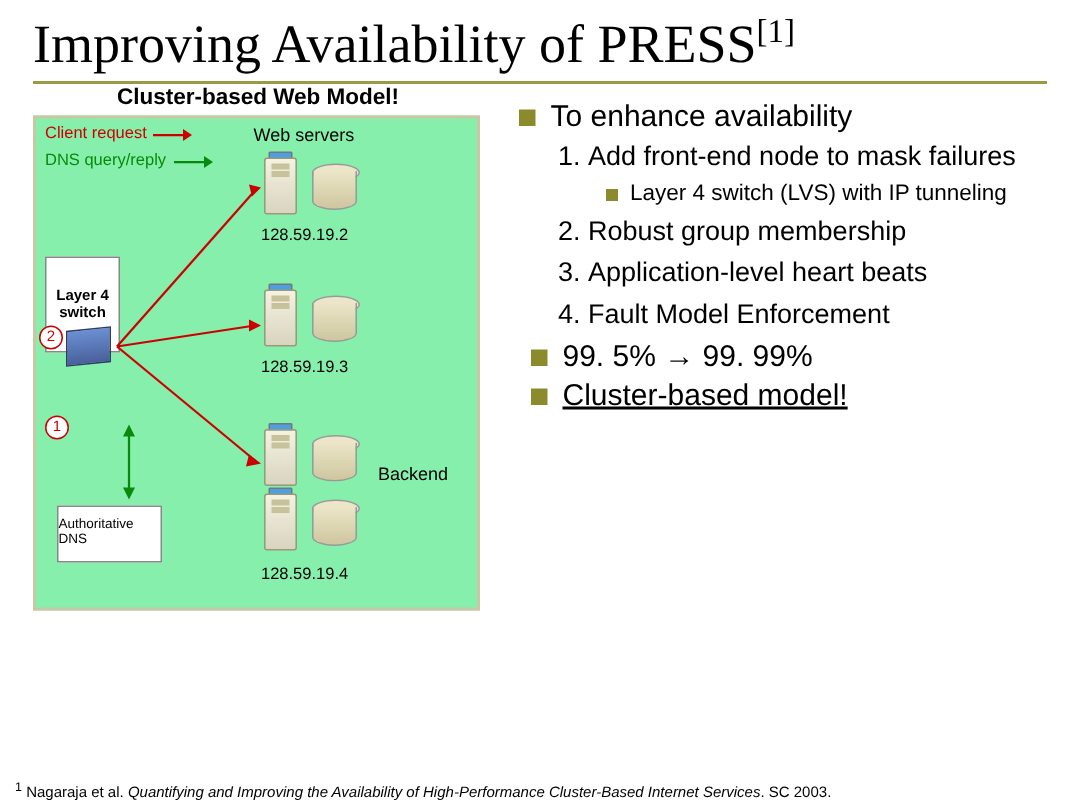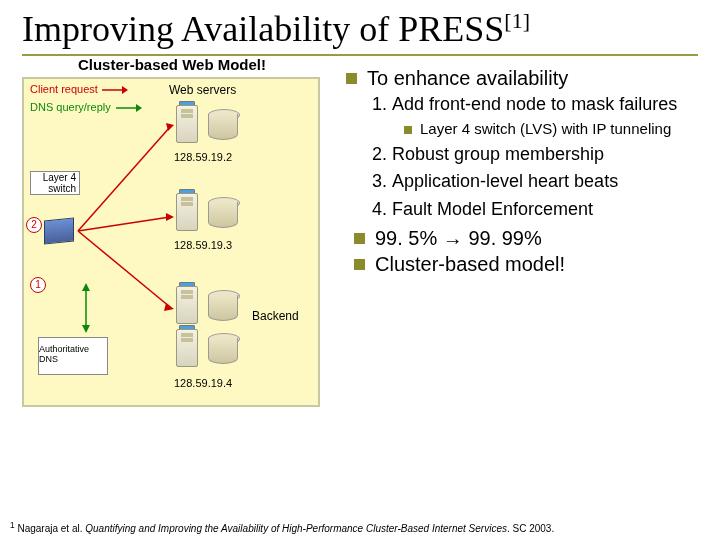--- a/index.html
+++ b/index.html
@@ -5,22 +5,22 @@
   * { box-sizing: border-box; margin: 0; padding: 0; }
   html, body { width: 720px; height: 540px; font-family: Arial, Helvetica, sans-serif; background: #fff; color: #000; }
   .slide { width: 720px; height: 540px; position: relative; padding: 8px 22px 0 22px; }
   .title-wrap { border-bottom: 2px solid #9a9a45; padding-bottom: 4px; }
   .title { font-family: "Times New Roman", Times, serif; font-size: 36px; font-weight: normal; }
   .title sup { font-size: 22px; vertical-align: super; }
   .columns { display: flex; gap: 24px; }
   .left { width: 300px; }
   .right { flex: 1; padding-top: 10px; }
   .caption { font-size: 15px; font-weight: bold; text-align: center; margin-bottom: 4px; }
-  .diagram { border: 2px solid #c8c8a4; width: 298px; height: 330px; position: relative; background: #fef9c3; font-size: 10px; }
-  .node-box { position: absolute; border: 1px solid #888; background: #fff; font-size: 10px; text-align: right; padding: 0 3px; line-height: 1.1; }
+  .diagram { border: 2px solid #c8c8a4; width: 298px; height: 330px; position: relative; background: #86efac; font-size: 10px; }
+  .node-box { position: absolute; border: 1px solid #888; background: #fff; font-size: 10px; text-align: center; padding: 20px 3px; line-height: 1.1; font-weight: bold; }
   .label-text { position: absolute; font-size: 11px; font-family: Arial, sans-serif; }
   .green { color: #0a8a0a; }
   .red { color: #cc0000; }
   .circ { position: absolute; width: 16px; height: 16px; border: 1px solid #cc0000; border-radius: 50%; color: #cc0000; font-size: 10px; text-align: center; line-height: 14px; background: #fff; }
   .server { position: absolute; width: 28px; height: 44px; }
   .server .tower { width: 22px; height: 38px; background: linear-gradient(#f5f2e2,#d8d4bf); border: 1px solid #9a9a7a; border-radius: 2px; position: absolute; top: 2px; left: 2px; }
   .server .tower::before { content: ""; position: absolute; top: 3px; left: 4px; width: 12px; height: 4px; background: #c8c29a; box-shadow: 0 5px 0 #c8c29a; }
   .server .mon { position: absolute; width: 16px; height: 12px; background: #4aa0e0; border: 1px solid #777; top: -2px; left: 5px; border-radius: 1px; }
   .db { position: absolute; width: 30px; height: 34px; }
   .db::before, .db::after { content: ""; position: absolute; left: 0; width: 30px; }
@@ -152,21 +152,21 @@
         <li><span>Robust group membership</span></li>
         <li><span>Application-level heart beats</span></li>
         <li>
           <span>Fault Model Enforcement</span>
         </li>
       </ol>
       <div class="bullet-row" style="margin-top:6px; margin-left:8px;">
         <div class="sq"></div>
         <div class="bullet-text arrow-char">99. 5% → 99. 99%</div>
       </div>
-      <div class="bullet-row" style="margin-top:-2px; margin-left:8px;">
+      <div class="bullet-row" style="margin-top:-2px; margin-left:8px;text-decoration:underline;">
         <div class="sq"></div>
         <div class="bullet-text">Cluster-based model!</div>
       </div>
     </div>
 
   </div>
 
   <div class="foot">
     <sup>1</sup><span> Nagaraja et al. </span><span class="it">Quantifying and Improving the Availability of High-Performance Cluster-Based Internet Services</span><span>. SC 2003.</span>
   </div>

